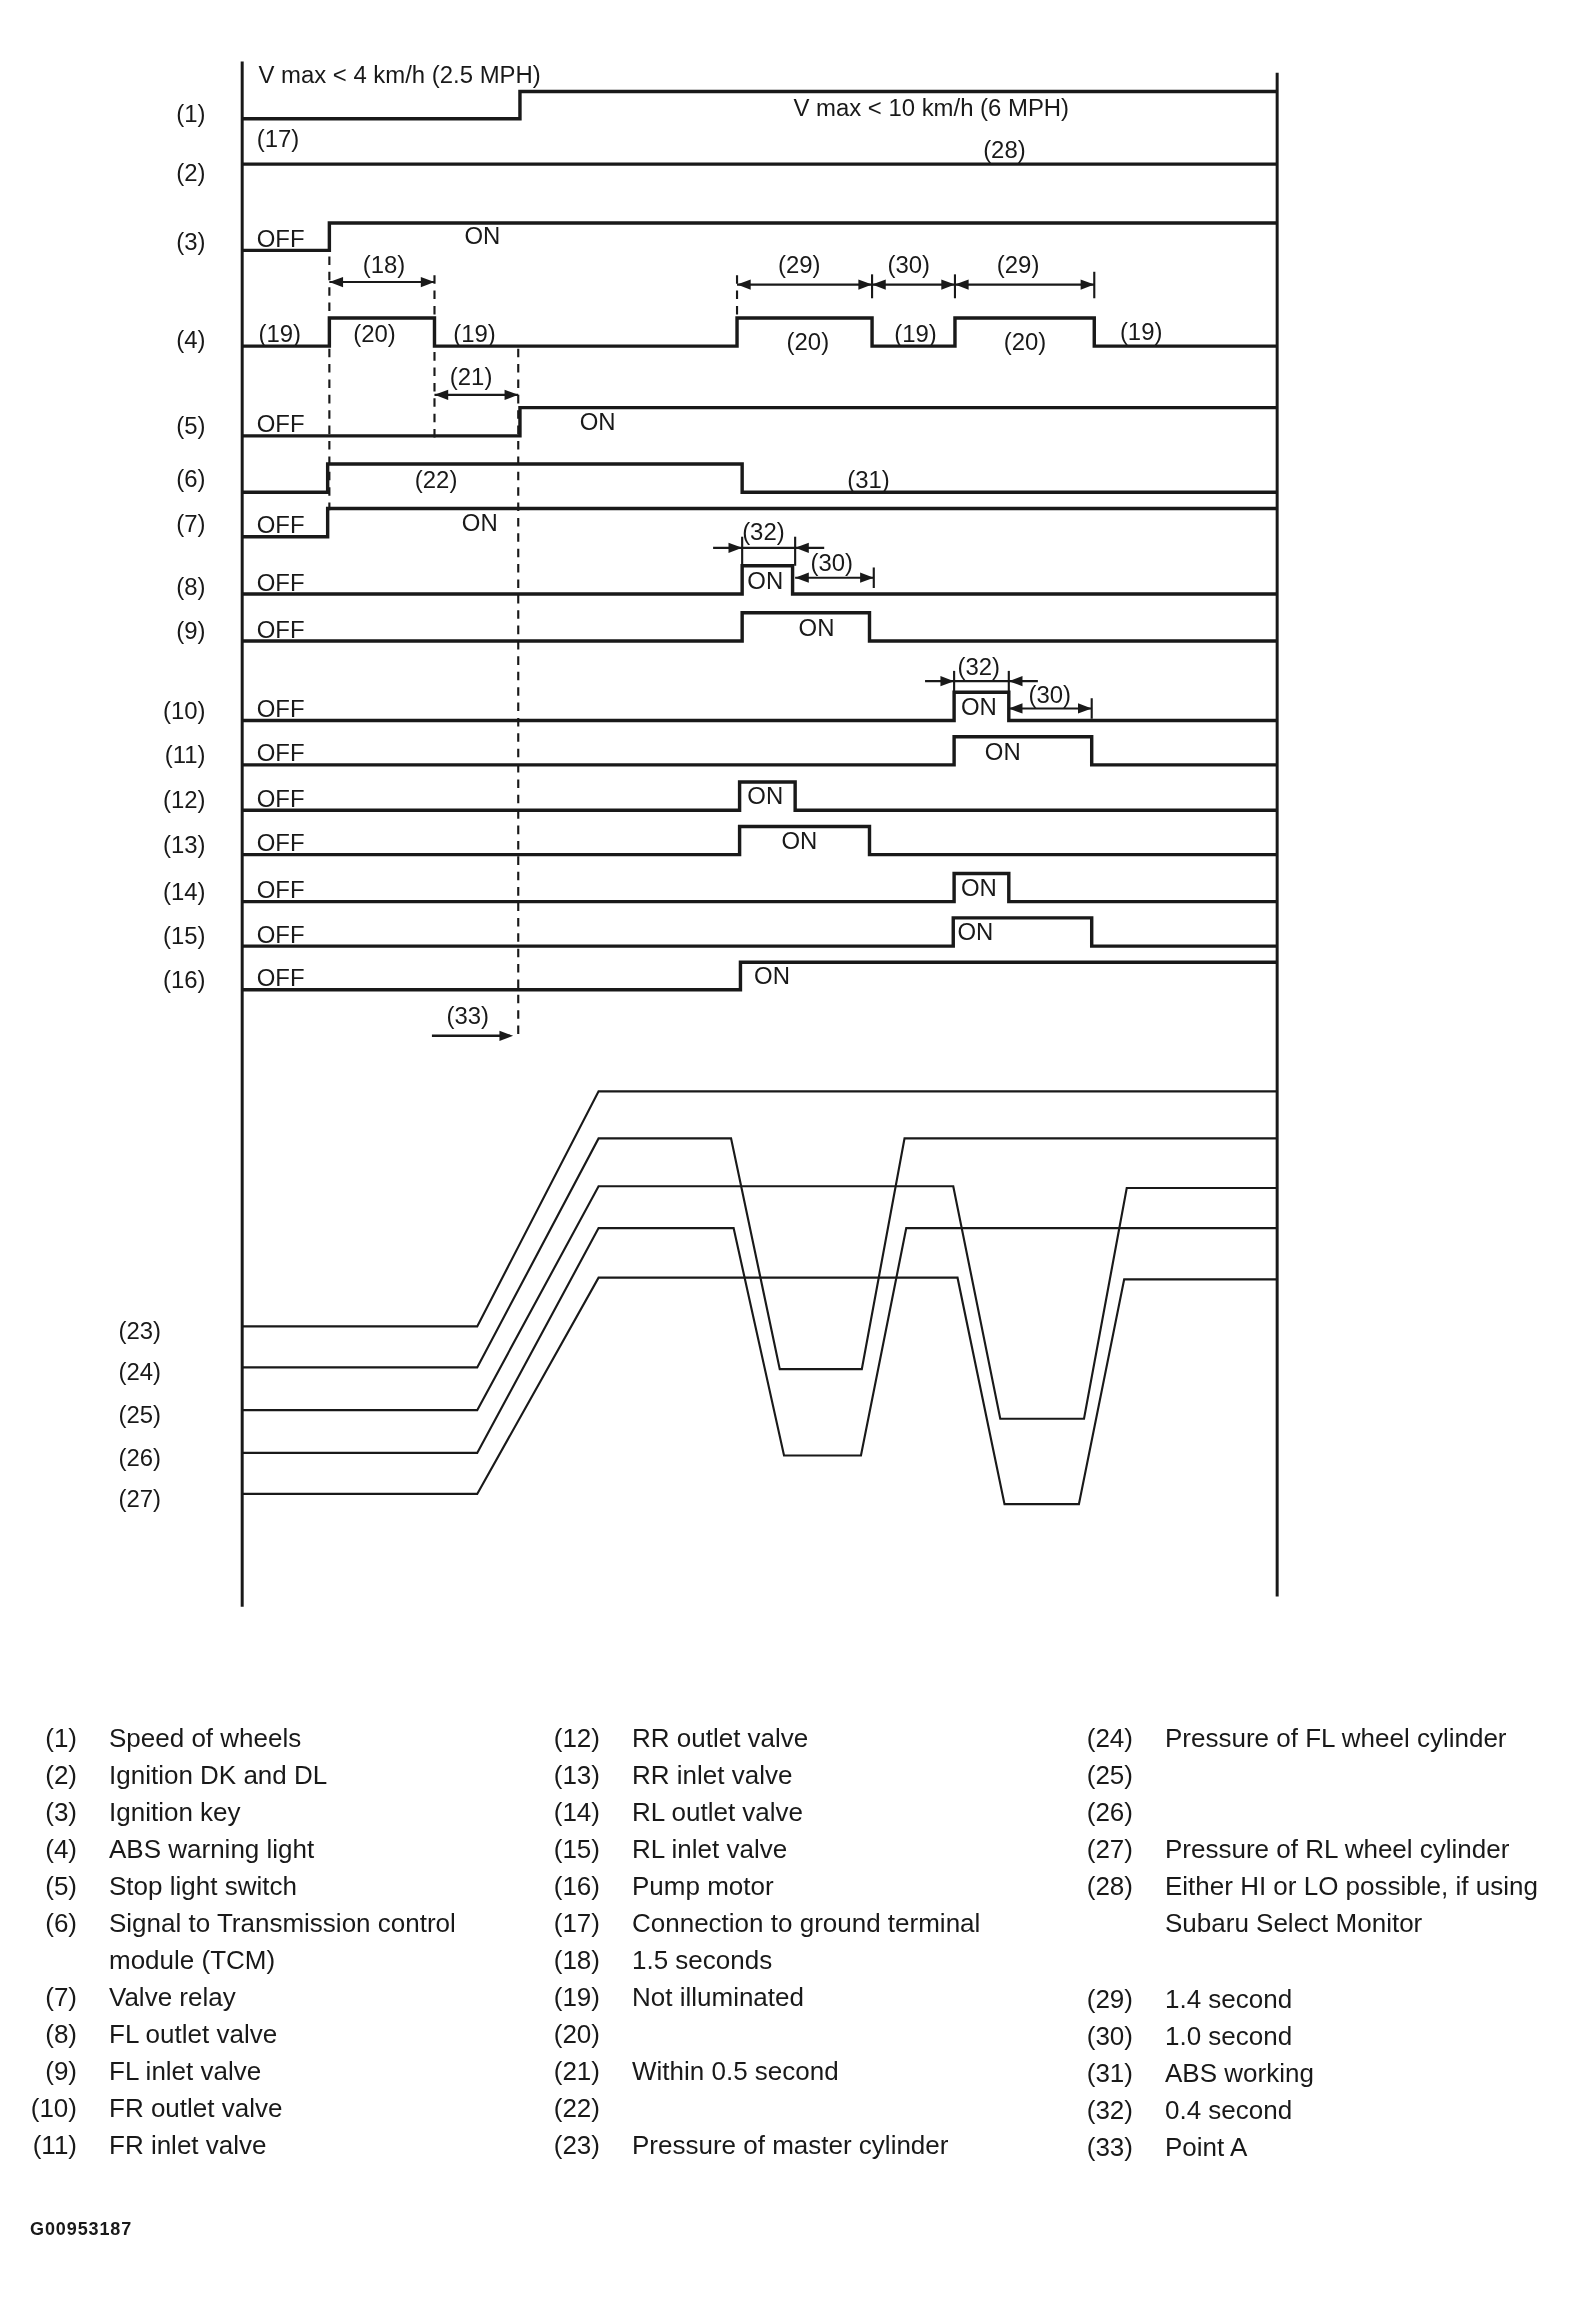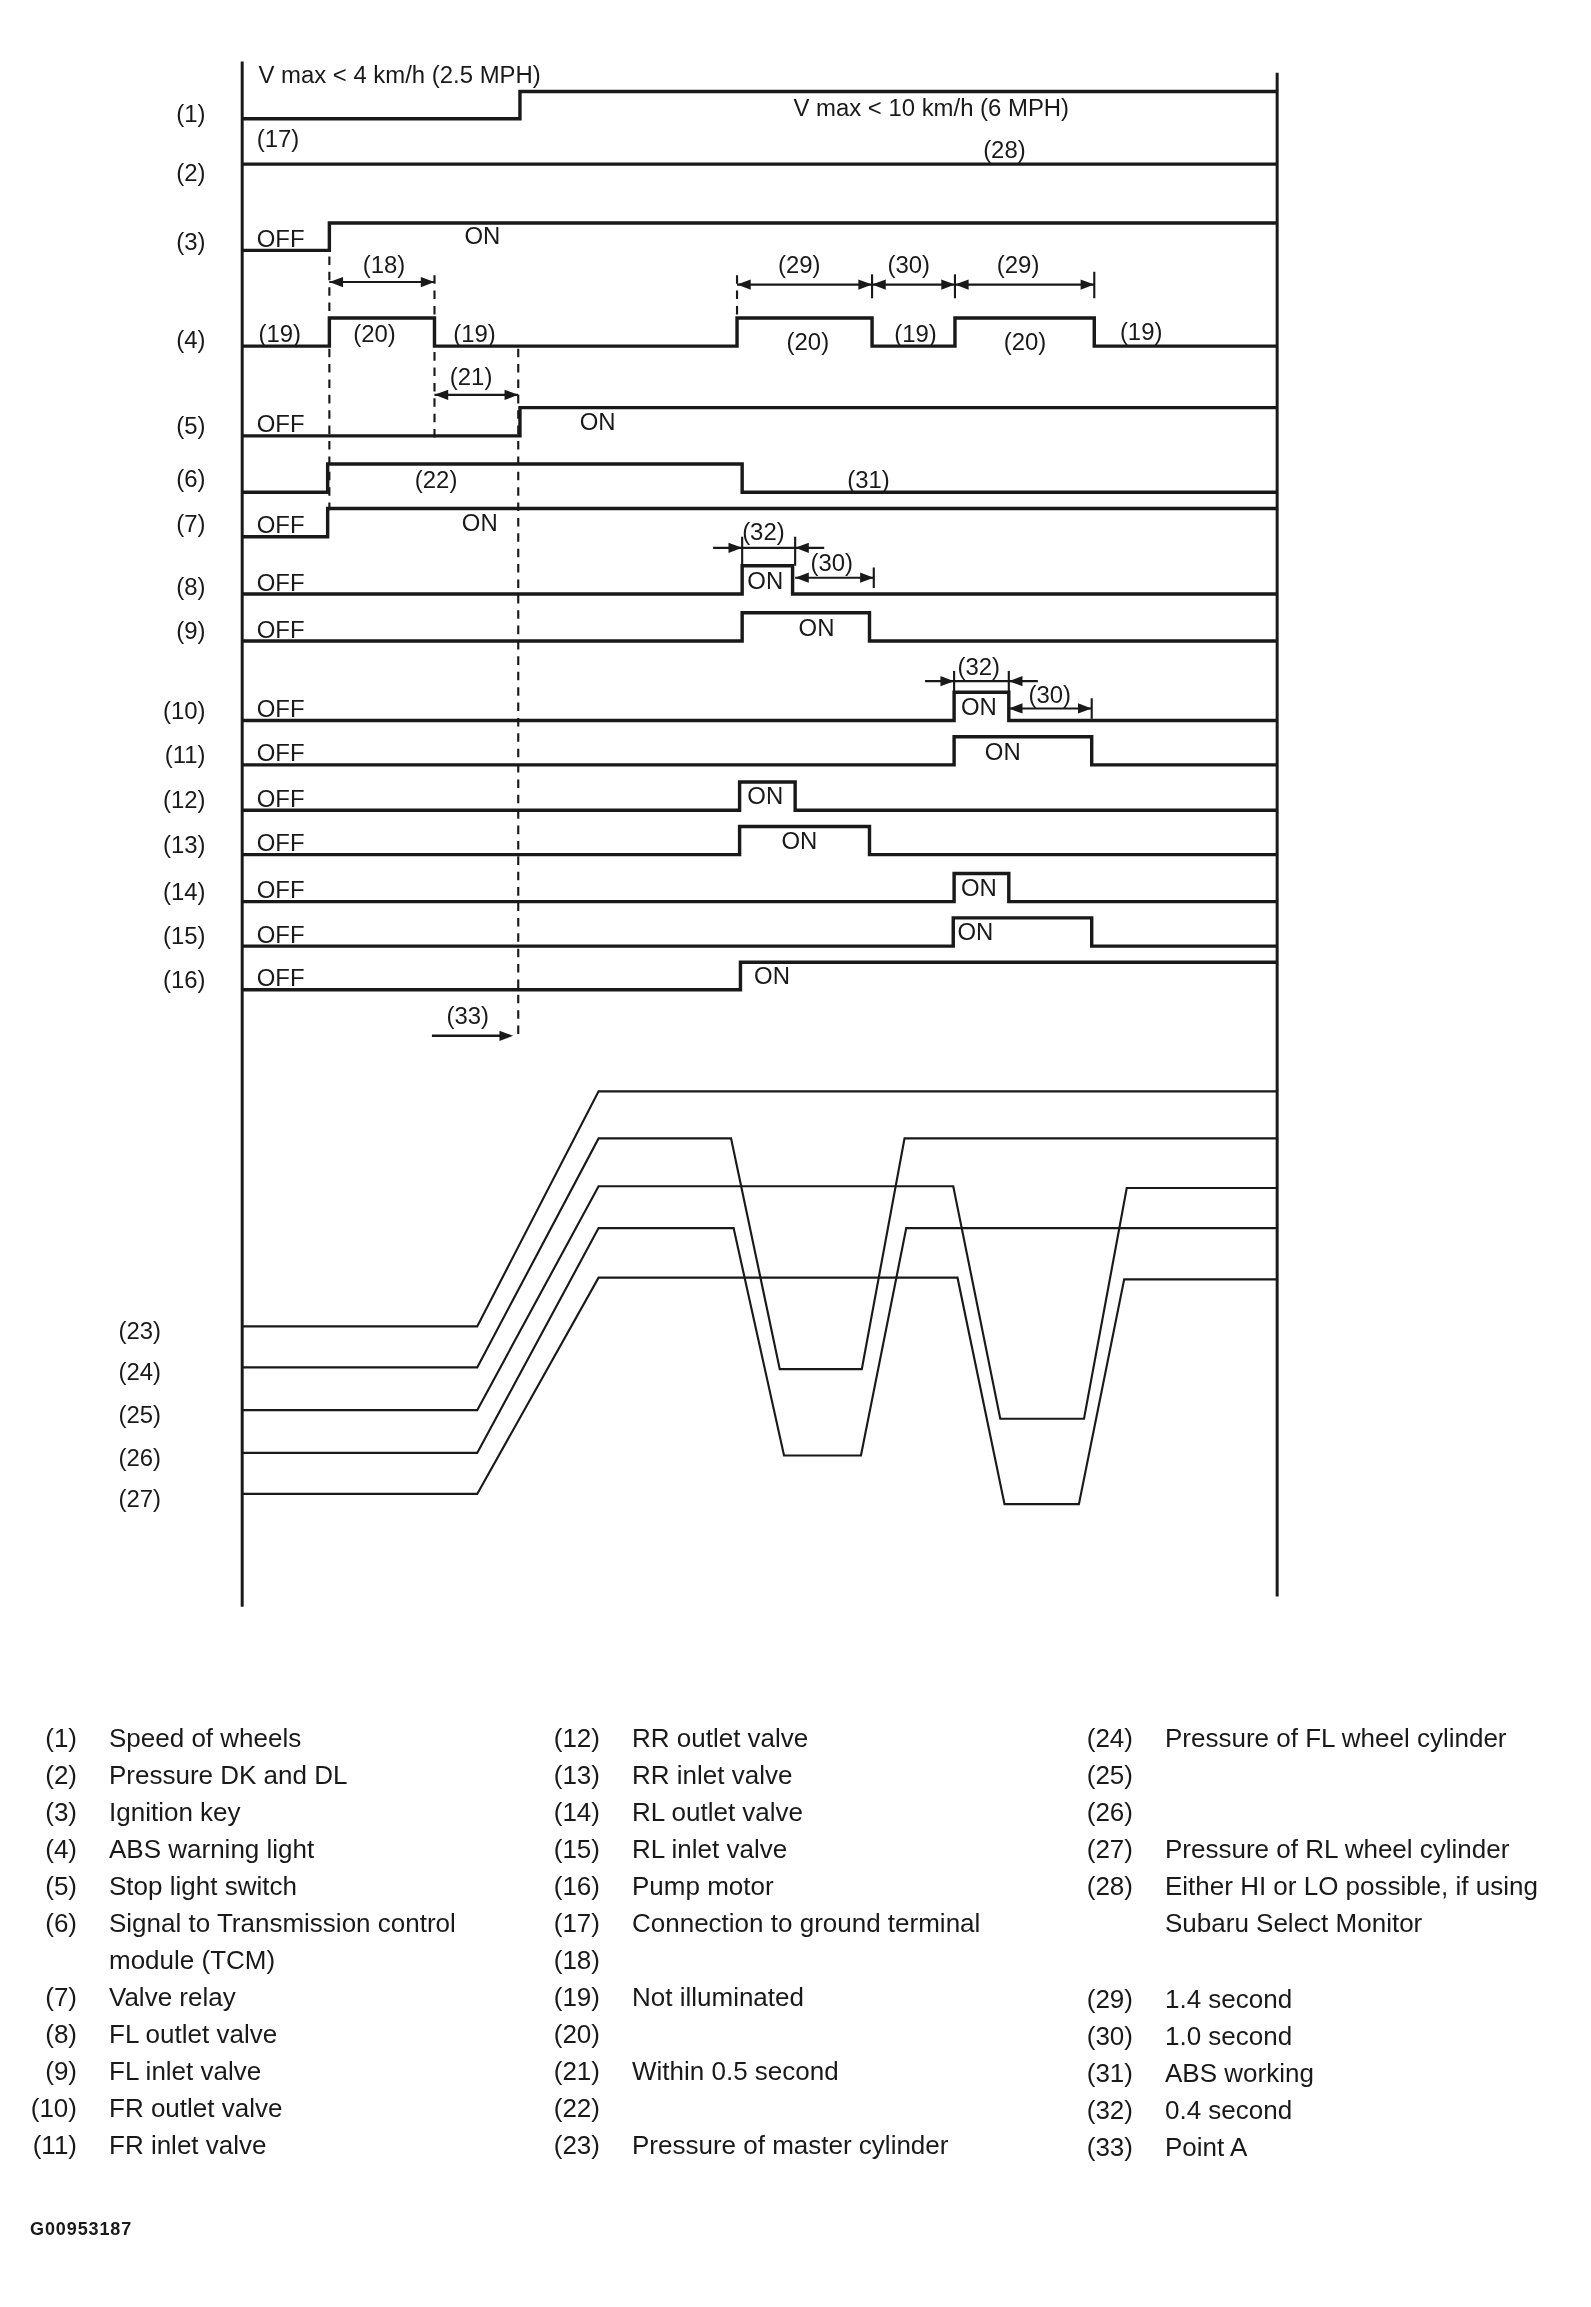--- a/index.html
+++ b/index.html
@@ -158,21 +158,21 @@
       <text x="1203" y="822" font-size="28" text-anchor="start">(30)</text>
       <text x="522" y="1198" font-size="28" text-anchor="start">(33)</text>
     </svg>
   <div id="col1" class="legend-col">
       <div class="leg-item">
         <span class="num">(1)</span>
         <span class="txt">Speed of wheels</span>
       </div>
       <div class="leg-item">
         <span class="num">(2)</span>
-        <span class="txt">Pressure DK and DL</span>
+        <span class="txt">Ignition DK and DL</span>
       </div>
       <div class="leg-item">
         <span class="num">(3)</span>
         <span class="txt">Ignition key</span>
       </div>
       <div class="leg-item">
         <span class="num">(4)</span>
         <span class="txt">ABS warning light</span>
       </div>
       <div class="leg-item">
@@ -224,20 +224,21 @@
       <div class="leg-item">
         <span class="num">(16)</span>
         <span class="txt">Pump motor</span>
       </div>
       <div class="leg-item">
         <span class="num">(17)</span>
         <span class="txt">Connection to ground terminal</span>
       </div>
       <div class="leg-item">
         <span class="num">(18)</span>
+        <span class="txt">1.5 seconds</span>
       </div>
       <div class="leg-item">
         <span class="num">(19)</span>
         <span class="txt">Not illuminated</span>
       </div>
       <div class="leg-item">
         <span class="num">(20)</span>
       </div>
       <div class="leg-item">
         <span class="num">(21)</span>

